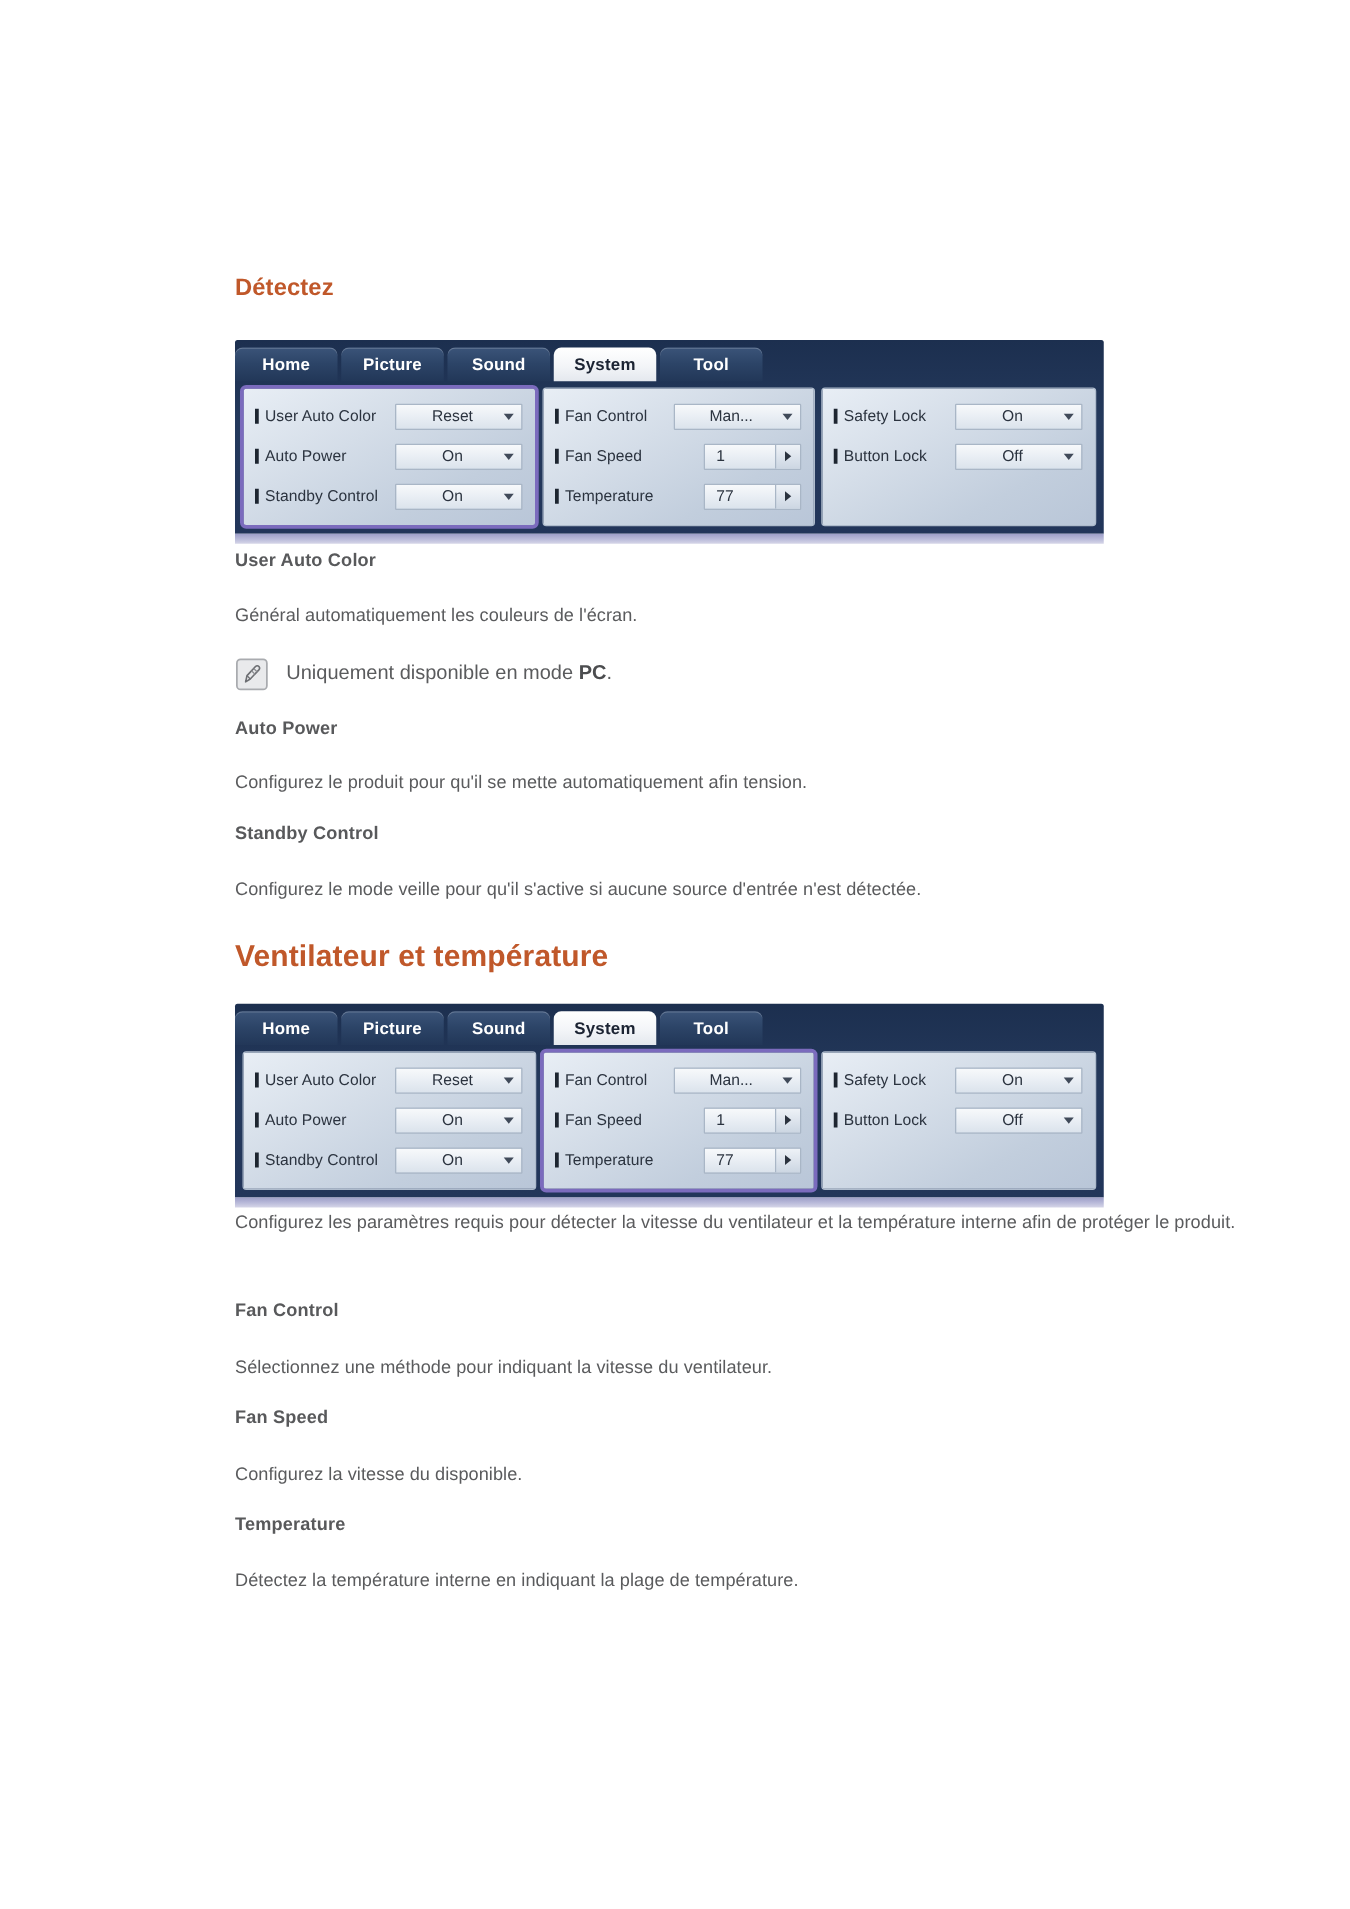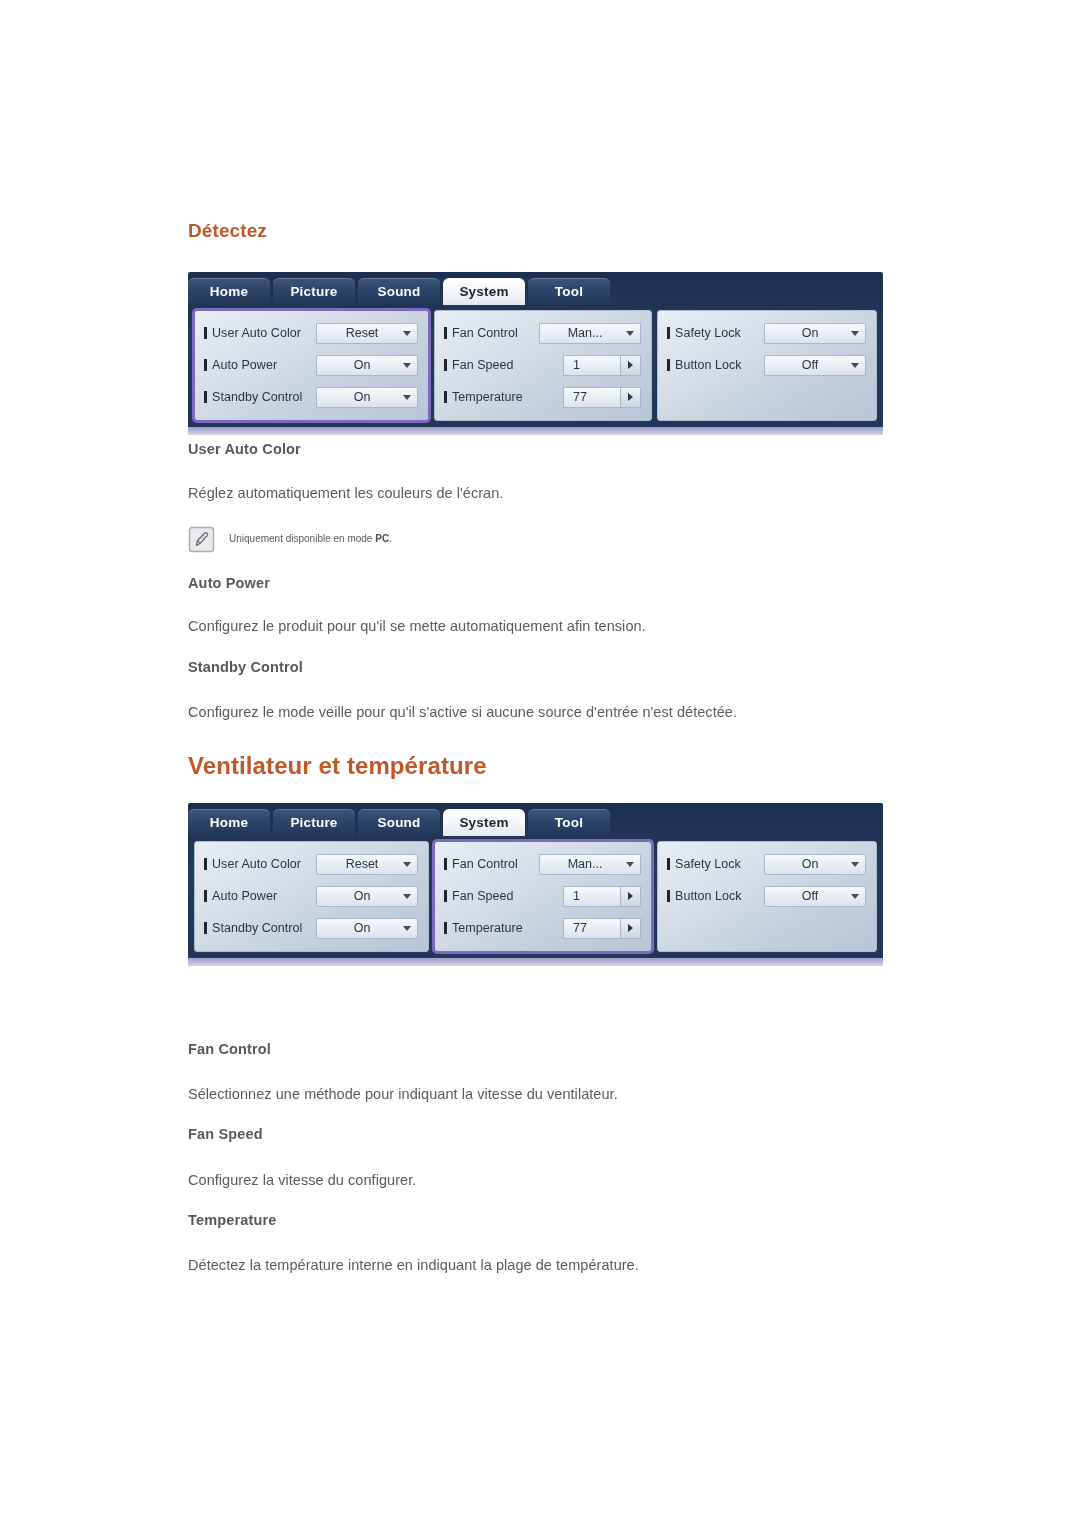--- a/index.html
+++ b/index.html
@@ -59,21 +59,21 @@
   }
   .note-icon {
     width: 27px;
     height: 27px;
     flex: 0 0 auto;
     position: relative;
     top: 1px;
   }
   .note-text {
     color: #5a5b5d;
-    font-size: 10px;
+    font-size: 16px;
     line-height: 27px;
   }
   .note-text b { font-weight: bold; color: #4c4d4f; }
 
   
   .osd {
     position: relative;
     width: 695px;
     height: 155px;
     box-sizing: border-box;
@@ -384,21 +384,21 @@
           </div>
         </div>
 
       </div>
     </div>
     <div class="osd-shadow"></div>
   </div>
 
   <h3 class="sub-heading sp-b1">User Auto Color</h3>
 
-  <p class="body-text sp-b2">Réglez automatiquement les couleurs de l'écran.</p>
+  <p class="body-text sp-b2">Général automatiquement les couleurs de l'écran.</p>
 
   <div class="note-row sp-note">
     <span class="note-icon">
       <svg width="27" height="27" viewBox="0 0 27 27">
         <rect x="1.5" y="1.5" width="24" height="24" rx="3" ry="3" fill="#e9eaec" stroke="#a9abaf" stroke-width="1.4"></rect>
         <path d="M8.5 19.5 L9.6 14.5 L16.4 7.2 C17.2 6.4 18.4 6.4 19.1 7.2 C19.8 8 19.8 9.1 19.1 9.9 L12.2 17.2 Z" fill="none" stroke="#6d6f73" stroke-width="1.3" stroke-linejoin="round"></path>
         <path d="M9.6 14.5 L12.2 17.2" fill="none" stroke="#6d6f73" stroke-width="1.1"></path>
         <path d="M13.2 10.6 L16.0 13.4 M15.0 8.8 L17.8 11.6" fill="none" stroke="#8b8d91" stroke-width="1"></path>
       </svg>
     </span>
@@ -529,26 +529,27 @@
               <i class="caret-down"></i>
             </span>
           </div>
         </div>
 
       </div>
     </div>
     <div class="osd-shadow"></div>
   </div>
 
+  <p class="body-text sp-b7">Configurez les paramètres requis pour détecter la vitesse du ventilateur et la température interne afin de protéger le produit.</p>
 
   <h3 class="sub-heading sp-b8">Fan Control</h3>
 
   <p class="body-text sp-b9">Sélectionnez une méthode pour indiquant la vitesse du ventilateur.</p>
 
   <h3 class="sub-heading sp-b10">Fan Speed</h3>
 
-  <p class="body-text sp-b11">Configurez la vitesse du configurer.</p>
+  <p class="body-text sp-b11">Configurez la vitesse du disponible.</p>
 
   <h3 class="sub-heading sp-b12">Temperature</h3>
 
   <p class="body-text sp-b13">Détectez la température interne en indiquant la plage de température.</p>
 
 </div>
 
 </body></html>

